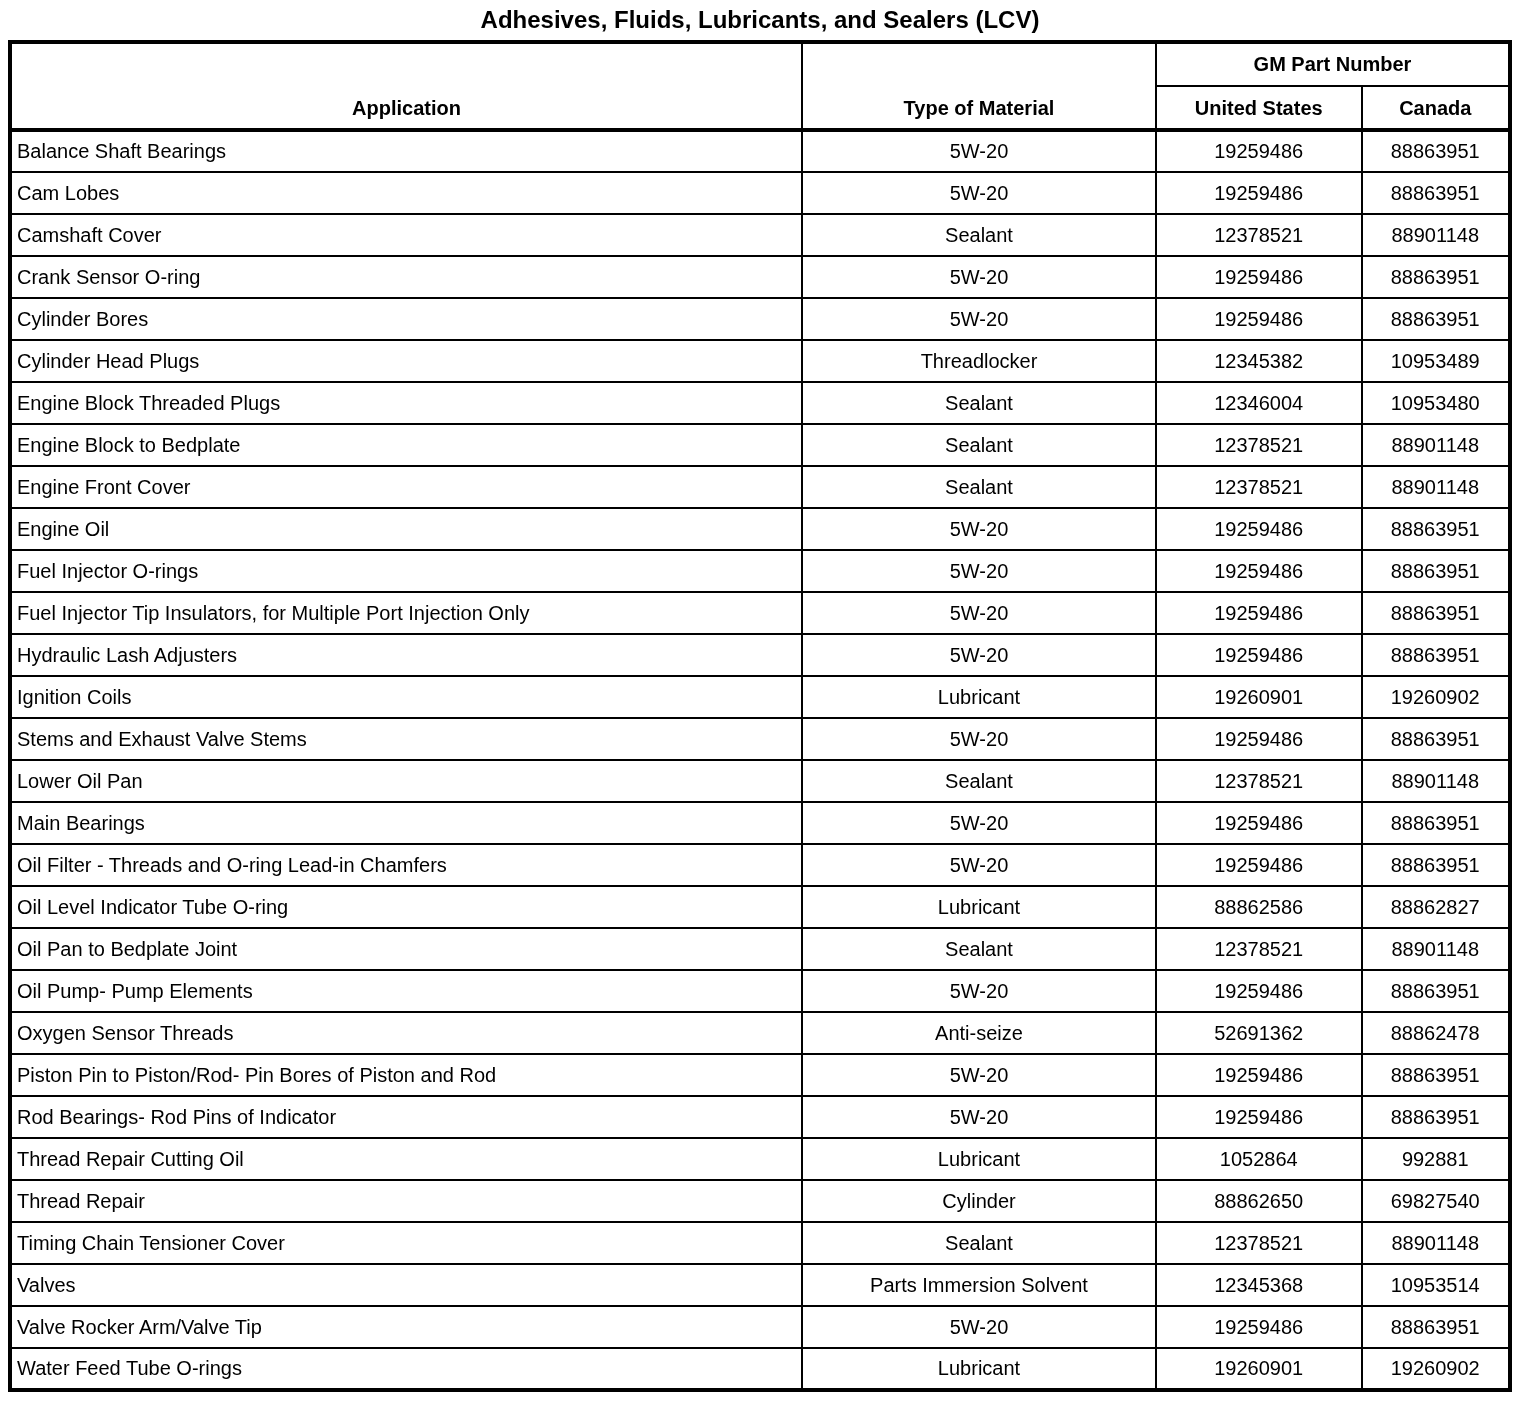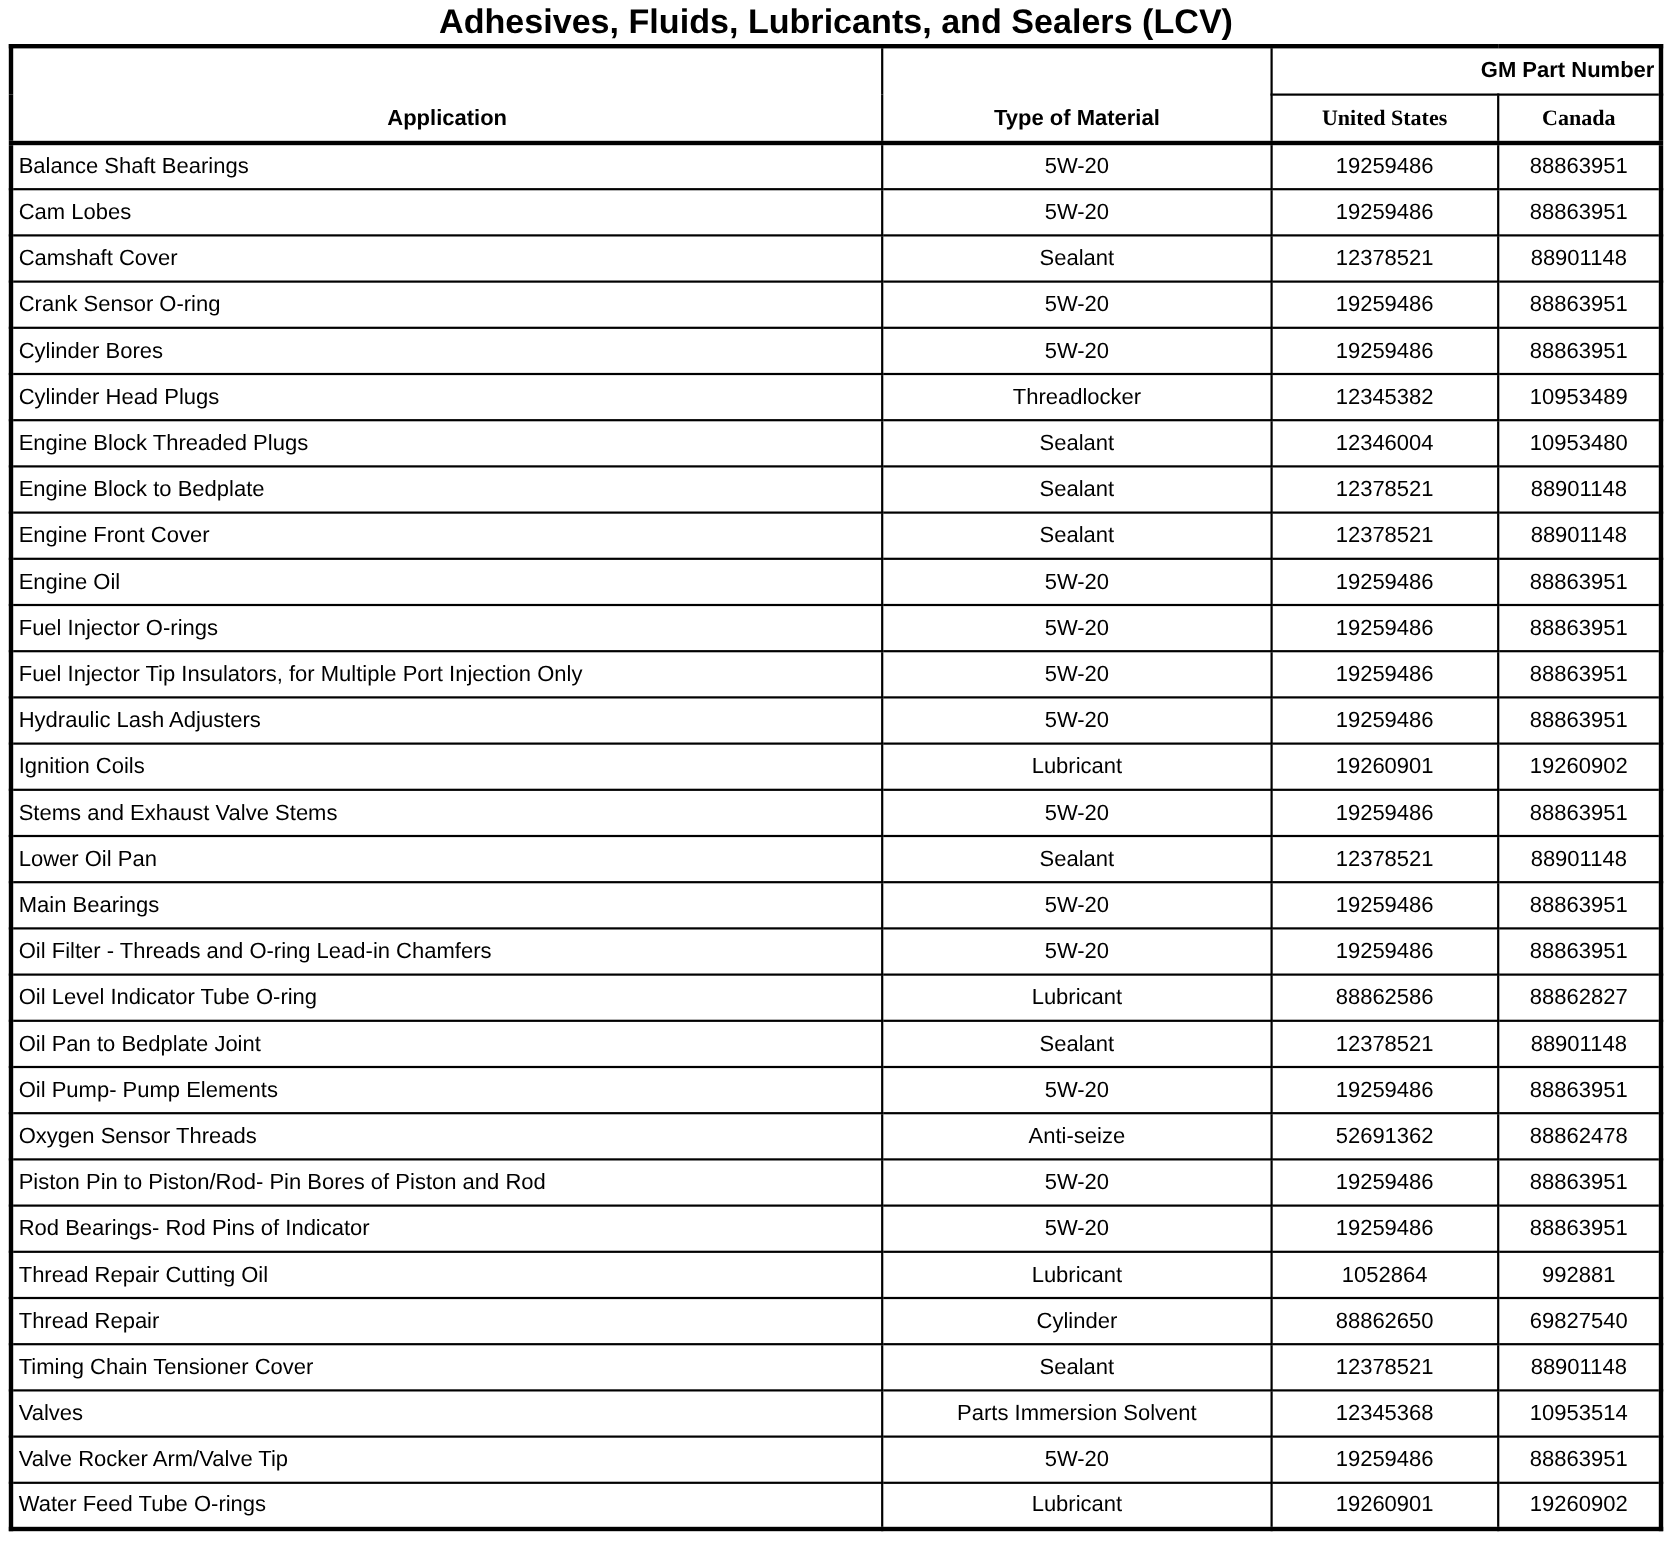--- a/index.html
+++ b/index.html
@@ -11,21 +11,21 @@
     font-family: "Liberation Sans", sans-serif;
     color: #000000;
   }
   .page {
     width: 1520px;
     height: 1408px;
     background: #ffffff;
   }
   .title {
     text-align: center;
-    font-size: 31px;
+    font-size: 24px;
     font-weight: bold;
     margin: 0;
     padding: 3px 0 0 0;
     height: 40px;
     line-height: 34px;
   }
   table.parts-table {
     border-collapse: collapse;
     table-layout: fixed;
     width: 1504px;
@@ -46,31 +46,29 @@
   thead th {
     font-weight: bold;
     text-align: center;
   }
   thead {
     border-bottom: 4px solid #000000;
   }
   th.gm-span {
     height: 44px;
     vertical-align: middle;
-    text-align: right;
   }
   th.rowspan2 {
     vertical-align: bottom;
     padding-bottom: 8px;
   }
   tr.sub-head th {
     height: 44px;
     vertical-align: bottom;
     padding-bottom: 8px;
-    font-family: Liberation Serif, serif;
   }
   tbody td {
     height: 42px;
     vertical-align: middle;
   }
   td.cell-app {
     text-align: left;
     padding-left: 5px;
     margin-left: 40px;
   }

